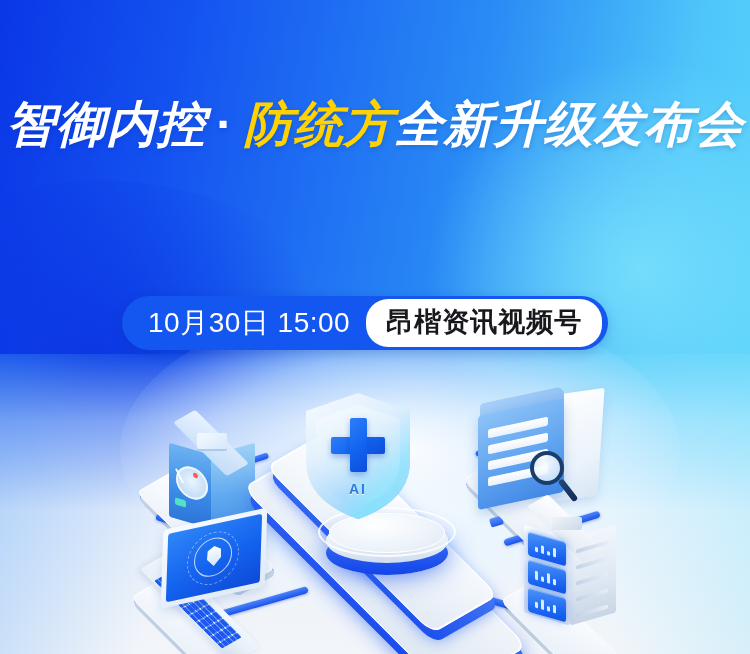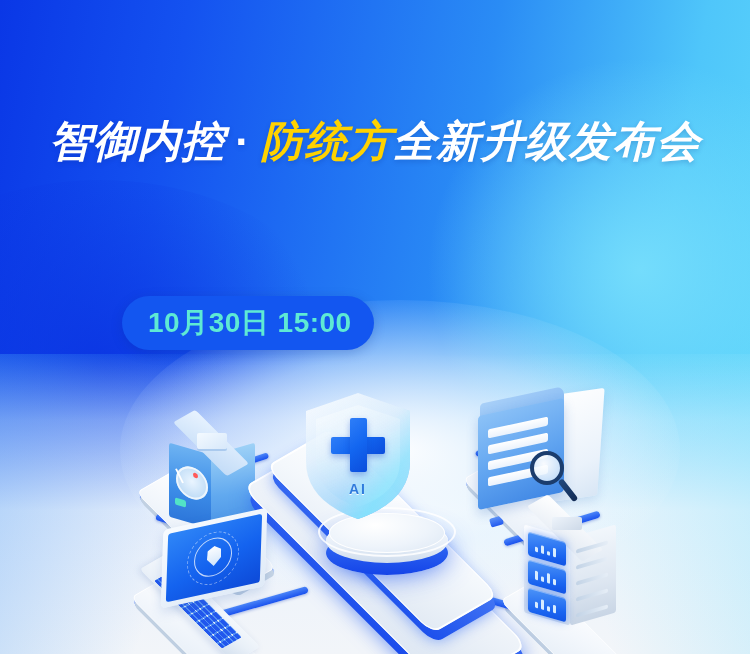--- a/index.html
+++ b/index.html
@@ -36,45 +36,44 @@
     background:linear-gradient(110deg, rgba(62,150,245,.38) 0%, rgba(62,150,245,0) 72%);
   }
   #floor-right-tint {
     position:absolute; right:0; bottom:0; width:230px; height:300px;
     background:linear-gradient(250deg, rgba(120,220,252,.40) 0%, rgba(120,220,252,0) 72%);
   }
 
   
   #headline-block { position:absolute; left:0; width:750px; top:96px; text-align:center; z-index:8; }
   #title-main {
-    font-size:43px; font-weight:bold; font-style:italic;
+    font-size:49px; font-weight:bold; font-style:italic;
     letter-spacing:1px; line-height:1.18; white-space:nowrap;
     color:#ffffff;
     text-shadow:0 2px 5px rgba(6,40,130,.22);
-    margin-top:20px;
   }
   #title-main .hl { color:#ffd200; }
   #title-main .dot { padding:0 10px; font-style:normal; }
   #title-sub {
     margin-top:19px;
     font-size:31px; font-weight:bold; font-style:italic;
     letter-spacing:1.5px; color:#ffffff; white-space:nowrap;
     text-shadow:0 2px 5px rgba(6,40,130,.20);
   }
 
   
   #info-pill {
     position:absolute; left:122px; top:296px; height:54px; z-index:9;
     display:flex; align-items:center;
     background:#1356f0; border-radius:27px;
     padding:0 6px 0 0;
     box-shadow:0 3px 12px rgba(8,40,140,.22);
   }
   #pill-date {
-    color:#5eead4; font-size:28px; font-weight:bold;
+    color:#ffffff; font-size:28px; font-weight:normal;
     padding:0 16px 0 26px; letter-spacing:.5px; white-space:nowrap;
   }
   #pill-channel {
     background:#ffffff; color:#17181c;
     font-size:27px; font-weight:bold; letter-spacing:1px;
     border-radius:22px; padding:5px 20px 7px; white-space:nowrap;
   }
 
   
   #scene { position:absolute; left:4px; top:355px; width:750px; height:299px; z-index:5; }
@@ -364,20 +363,21 @@
   <div id="floor-left-tint"></div>
   <div id="floor-right-tint"></div>
   <div class="bgglow" id="glow-white-center"></div>
 
   <div id="headline-block">
     <div id="title-main"><span>智御内控</span><span class="dot">·</span><span class="hl">防统方</span><span>全新升级发布会</span></div>
   </div>
 
   <div id="info-pill">
     <span id="pill-date">10月30日 15:00</span>
+    <span id="pill-channel">昂楷资讯视频号</span>
   </div>
 
   <div id="scene">
 
     <div class="cable" style="left:150px;top:172px;width:96px;height:7px;transform:rotate(17deg);"></div>
     <div class="cable-tip" style="left:236px;top:164px;transform:rotate(17deg);"></div>
     <div class="cable" style="left:498px;top:170px;width:100px;height:7px;transform:rotate(-17deg);"></div>
     <div class="cable-tip" style="left:486px;top:162px;transform:rotate(-17deg);"></div>
     <div class="cable" style="left:196px;top:108px;width:70px;height:6px;transform:rotate(-18deg);"></div>
     <div class="cable" style="left:470px;top:106px;width:74px;height:6px;transform:rotate(18deg);"></div>

